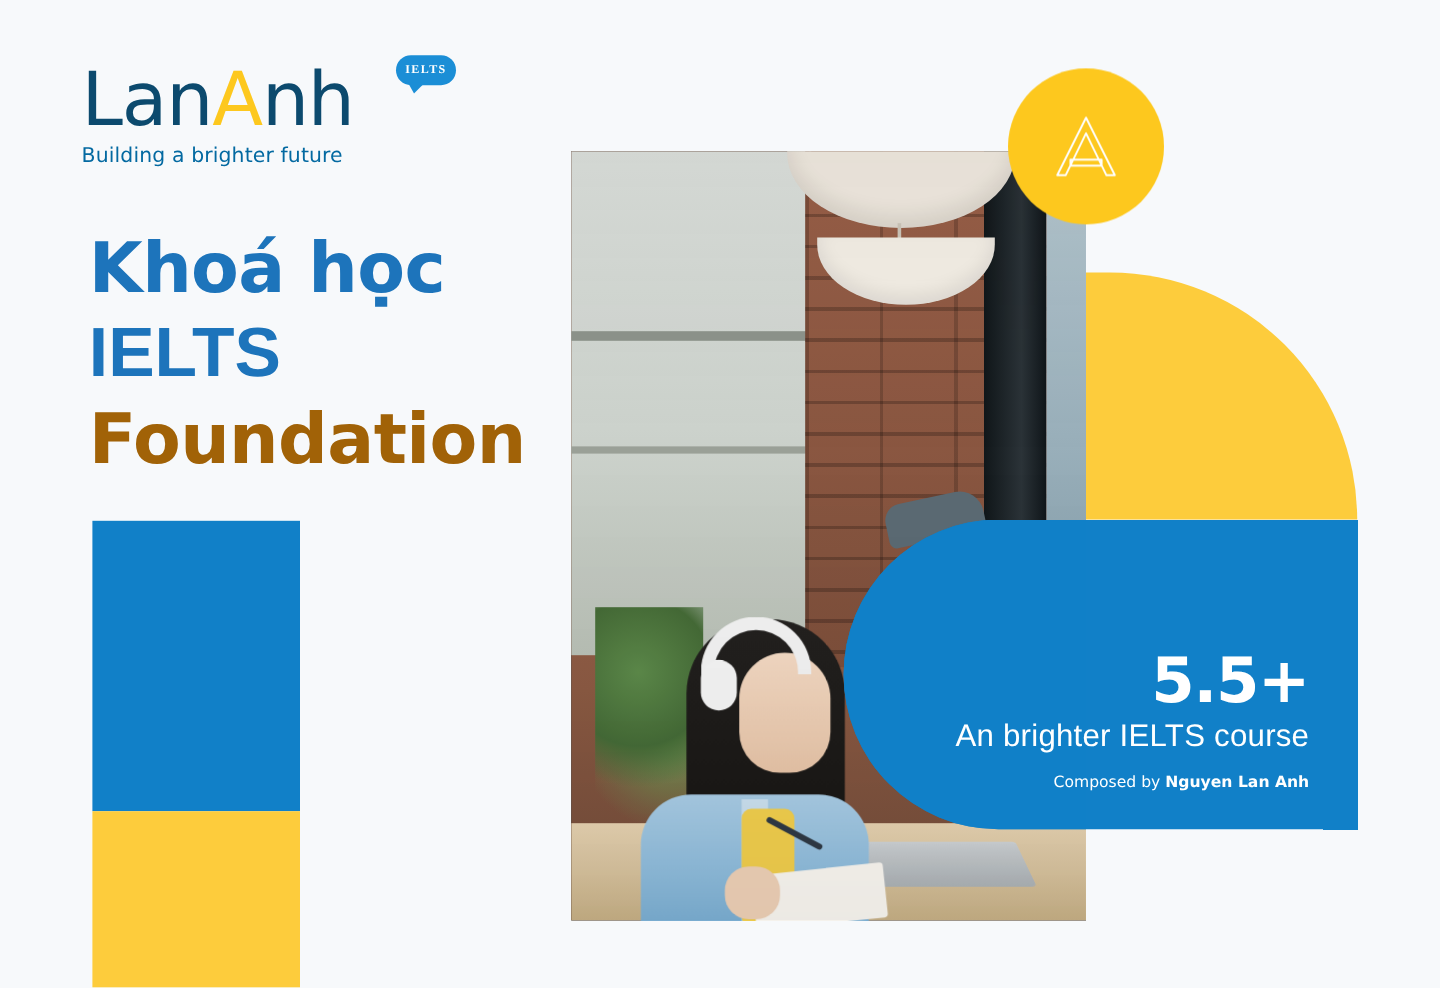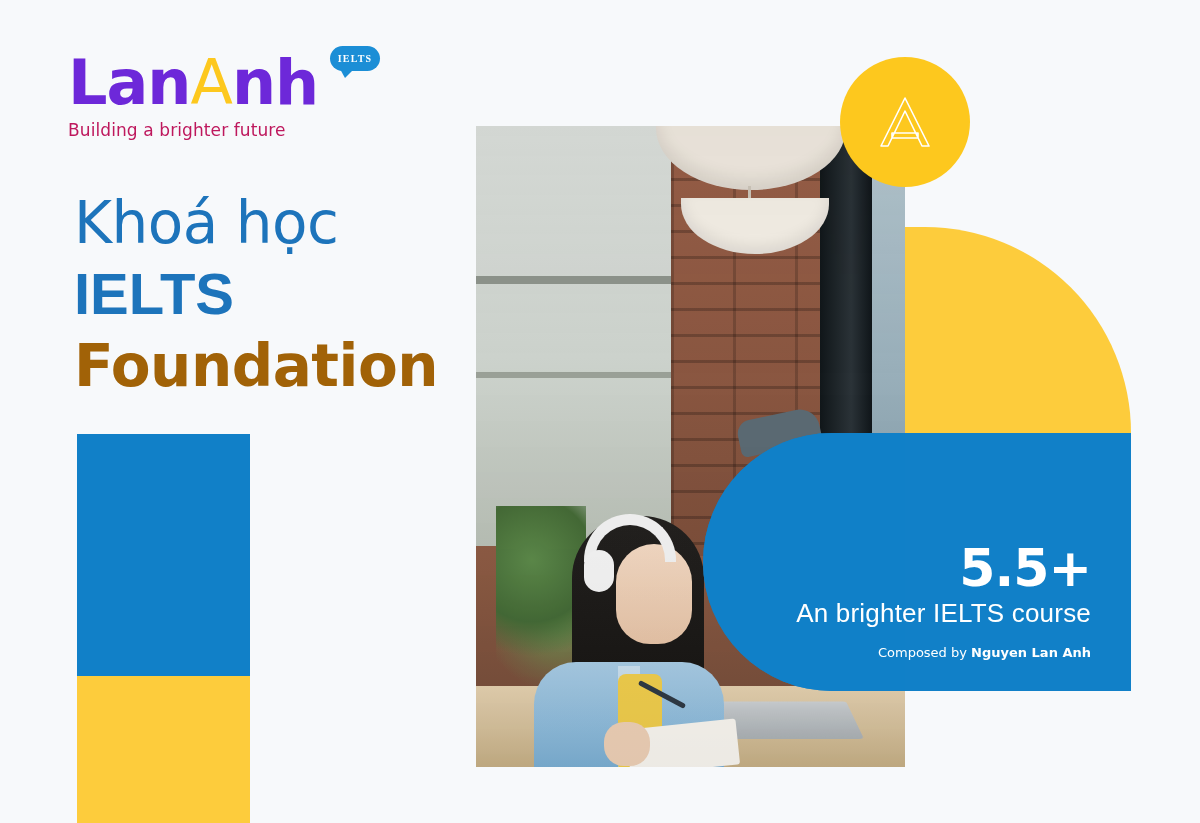--- a/index.html
+++ b/index.html
@@ -33,23 +33,23 @@
   #logo-wordmark {
     position: relative;
     font-size: 62px;
     line-height: 62px;
     letter-spacing: -1px;
     font-weight: 400;
     white-space: nowrap;
     height: 64px;
   }
   .logo-lan, .logo-nh {
-    color: #6d28d9;
-    font-family: "DejaVu Sans", sans-serif;
-    font-weight: 700;
+    color: #0c4a6e;
+    font-family: "DejaVu Sans", sans-serif;
+    font-weight: 400;
   }
   .logo-a {
     color: #fdc81e;
     font-family: "DejaVu Sans", sans-serif;
     font-weight: 400;
   }
   #logo-badge {
     position: absolute;
     left: 262px;
     top: -6px;
@@ -73,38 +73,38 @@
     bottom: -7px;
     width: 0;
     height: 0;
     border-left: 5px solid transparent;
     border-right: 9px solid transparent;
     border-top: 9px solid #1b8ed6;
   }
   #logo-tagline {
     margin-top: 4px;
     font-size: 17px;
-    color: #be185d;
+    color: #0369a1;
     letter-spacing: 0.1px;
     font-family: "DejaVu Sans", sans-serif;
     white-space: nowrap;
   }
 
   
   #headline {
     position: absolute;
     left: 74px;
     top: 188px;
     width: 420px;
     color: #1d74bb;
   }
   #headline-line1 {
     font-size: 58px;
     line-height: 70px;
-    font-weight: 400;
+    font-weight: 700;
     font-family: "DejaVu Sans", sans-serif;
     letter-spacing: -0.5px;
     color: #1d74bb;
   }
   #headline-line2 {
     font-size: 58px;
     line-height: 72px;
     font-weight: 700;
     font-family: "Liberation Sans", sans-serif;
     letter-spacing: 0px;

